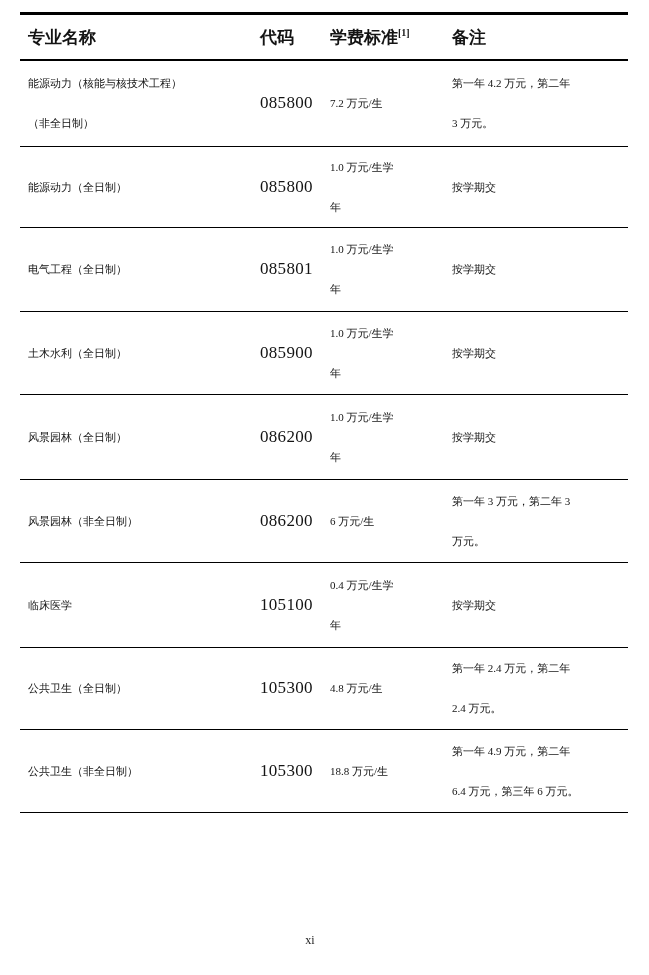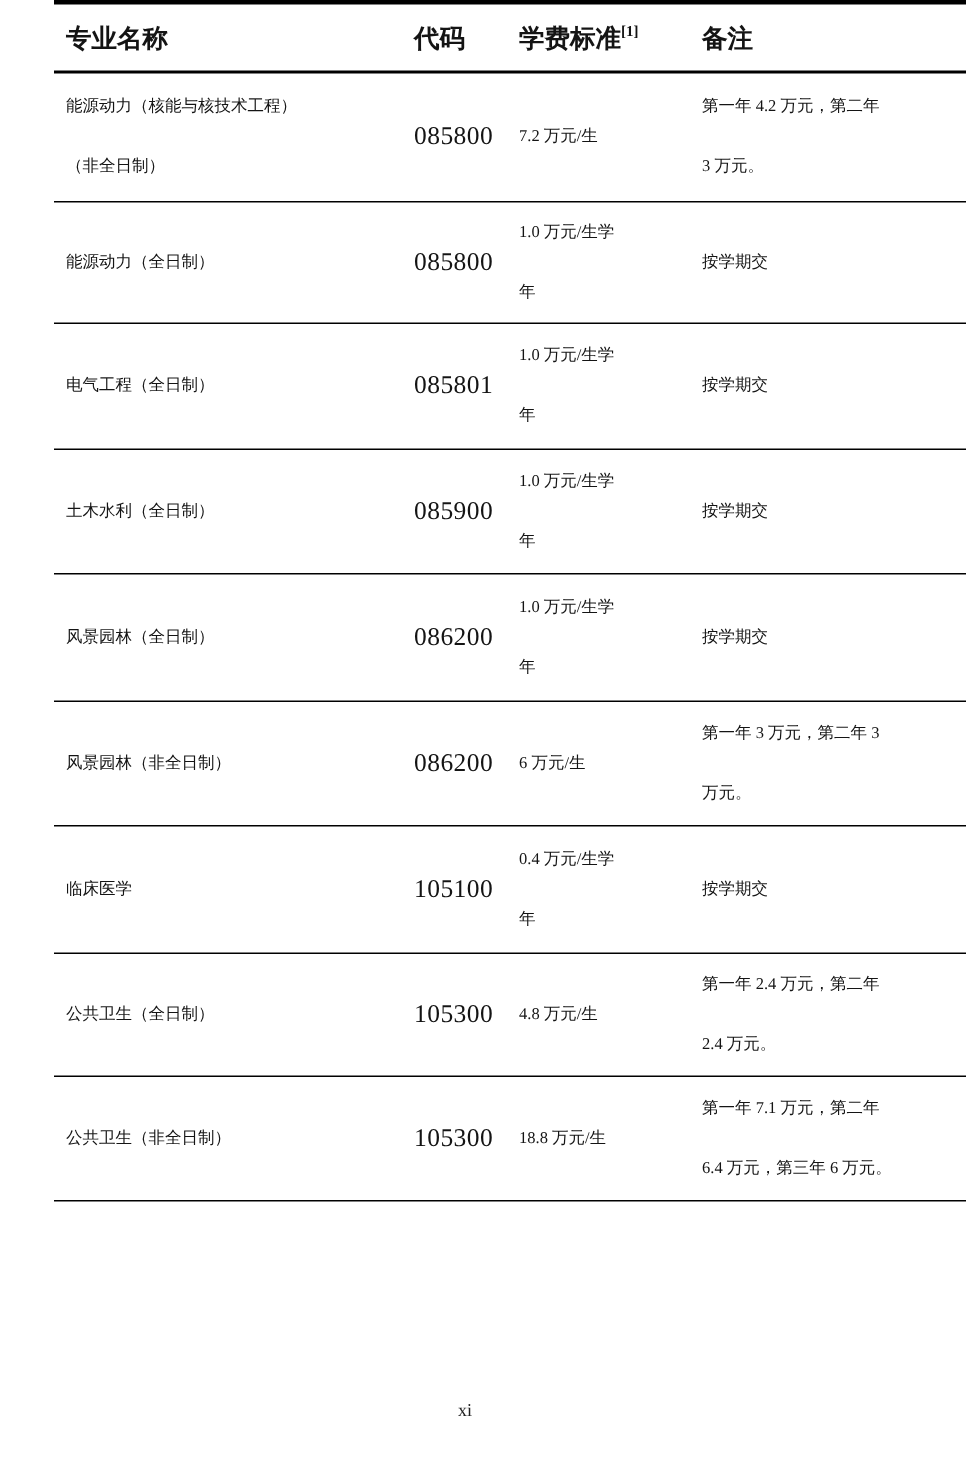--- a/index.html
+++ b/index.html
@@ -6,25 +6,24 @@
   body{
     width:649px;height:975px;
     background:#ffffff;
     position:relative;
     font-family:"Liberation Serif","DejaVu Serif",serif;
     color:#141414;
     overflow:hidden;
   }
   .doc-table{
     position:absolute;
-    left:20px;top:0;
+    left:20px;top:12px;
     width:608px;
     border-collapse:collapse;
     table-layout:fixed;
-    margin-left:16px;
   }
   .doc-table col.c1{width:240px;}
   .doc-table col.c2{width:70px;}
   .doc-table col.c3{width:122px;}
   .doc-table col.c4{width:176px;}
   .doc-table th{
     border-top:3px solid #000;
     border-bottom:2.6px solid #000;
     height:44px;
     text-align:left;
@@ -220,20 +219,20 @@
         <td class="c-name">
           <div class="ln">公共卫生（非全日制）</div>
         </td>
         <td class="c-code">
           <div class="ln">105300</div>
         </td>
         <td class="c-fee">
           <div class="ln">18.8 万元/生</div>
         </td>
         <td class="c-note">
-          <div class="ln">第一年 7.1 万元，第二年</div>
+          <div class="ln">第一年 4.9 万元，第二年</div>
           <div class="ln">6.4 万元，第三年 6 万元。</div>
         </td>
       </tr>
     </tbody>
 </table>
 
 <div class="page-footer">xi</div>
 
 </body></html>

